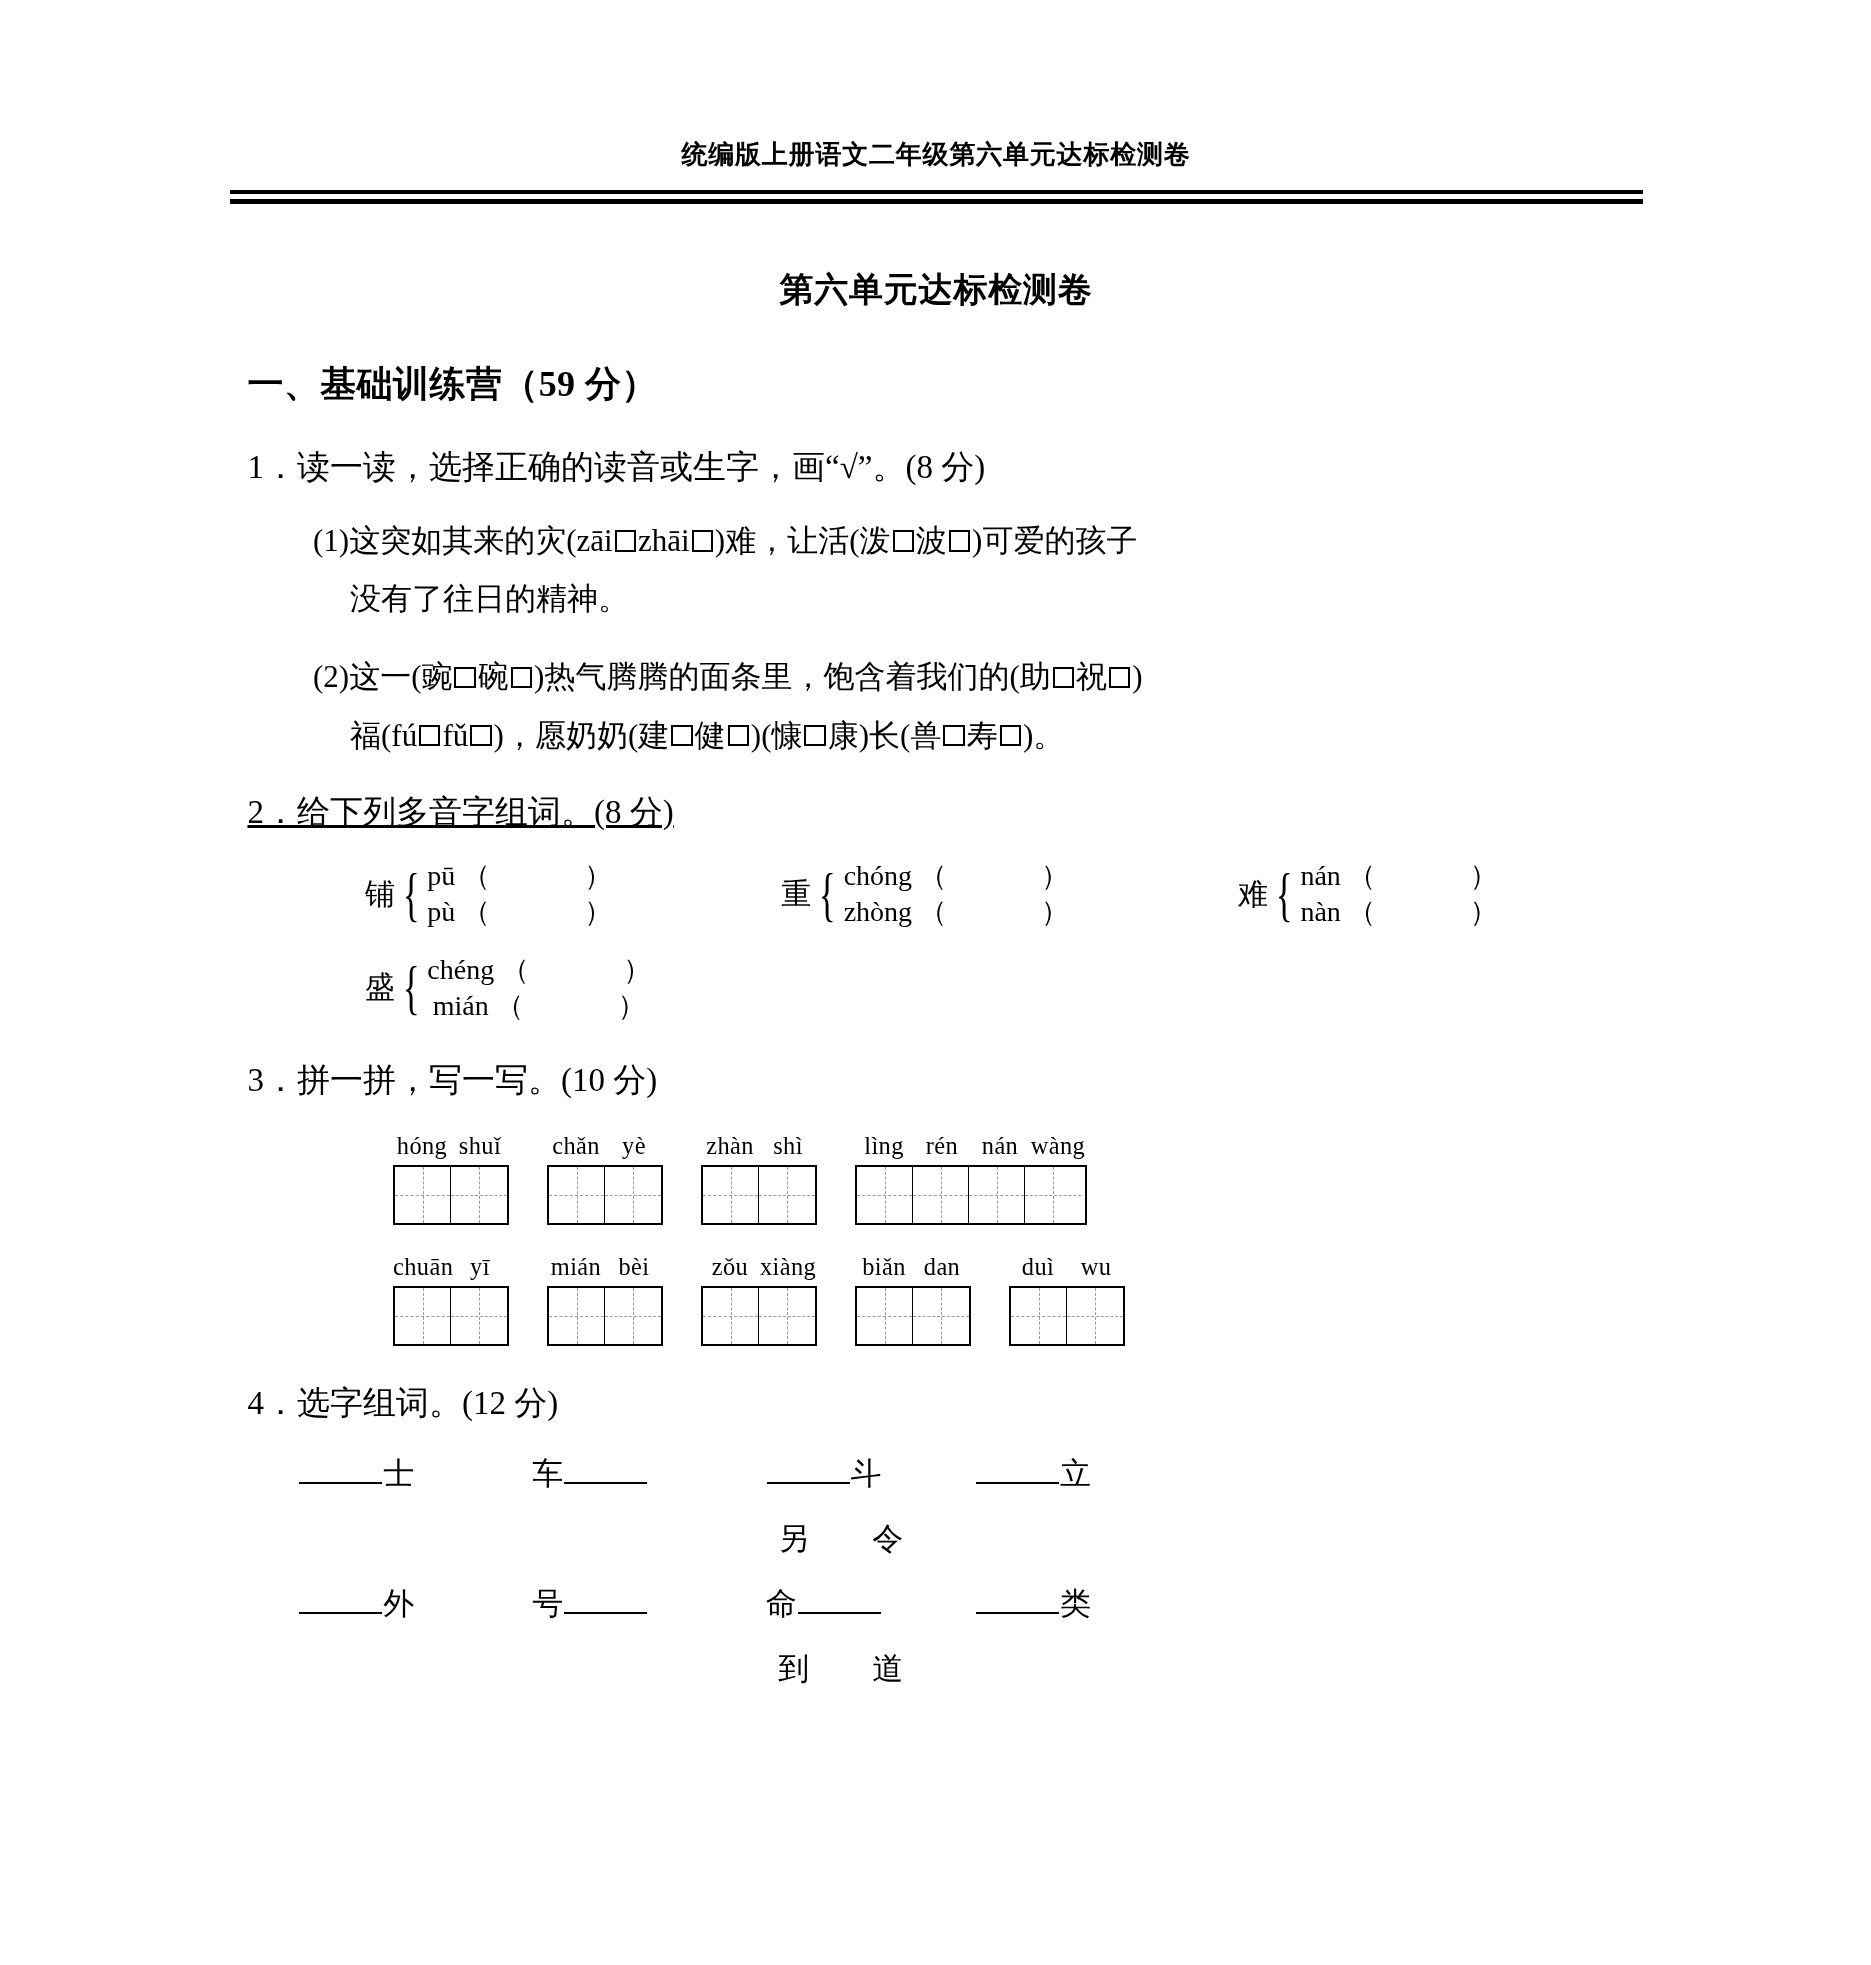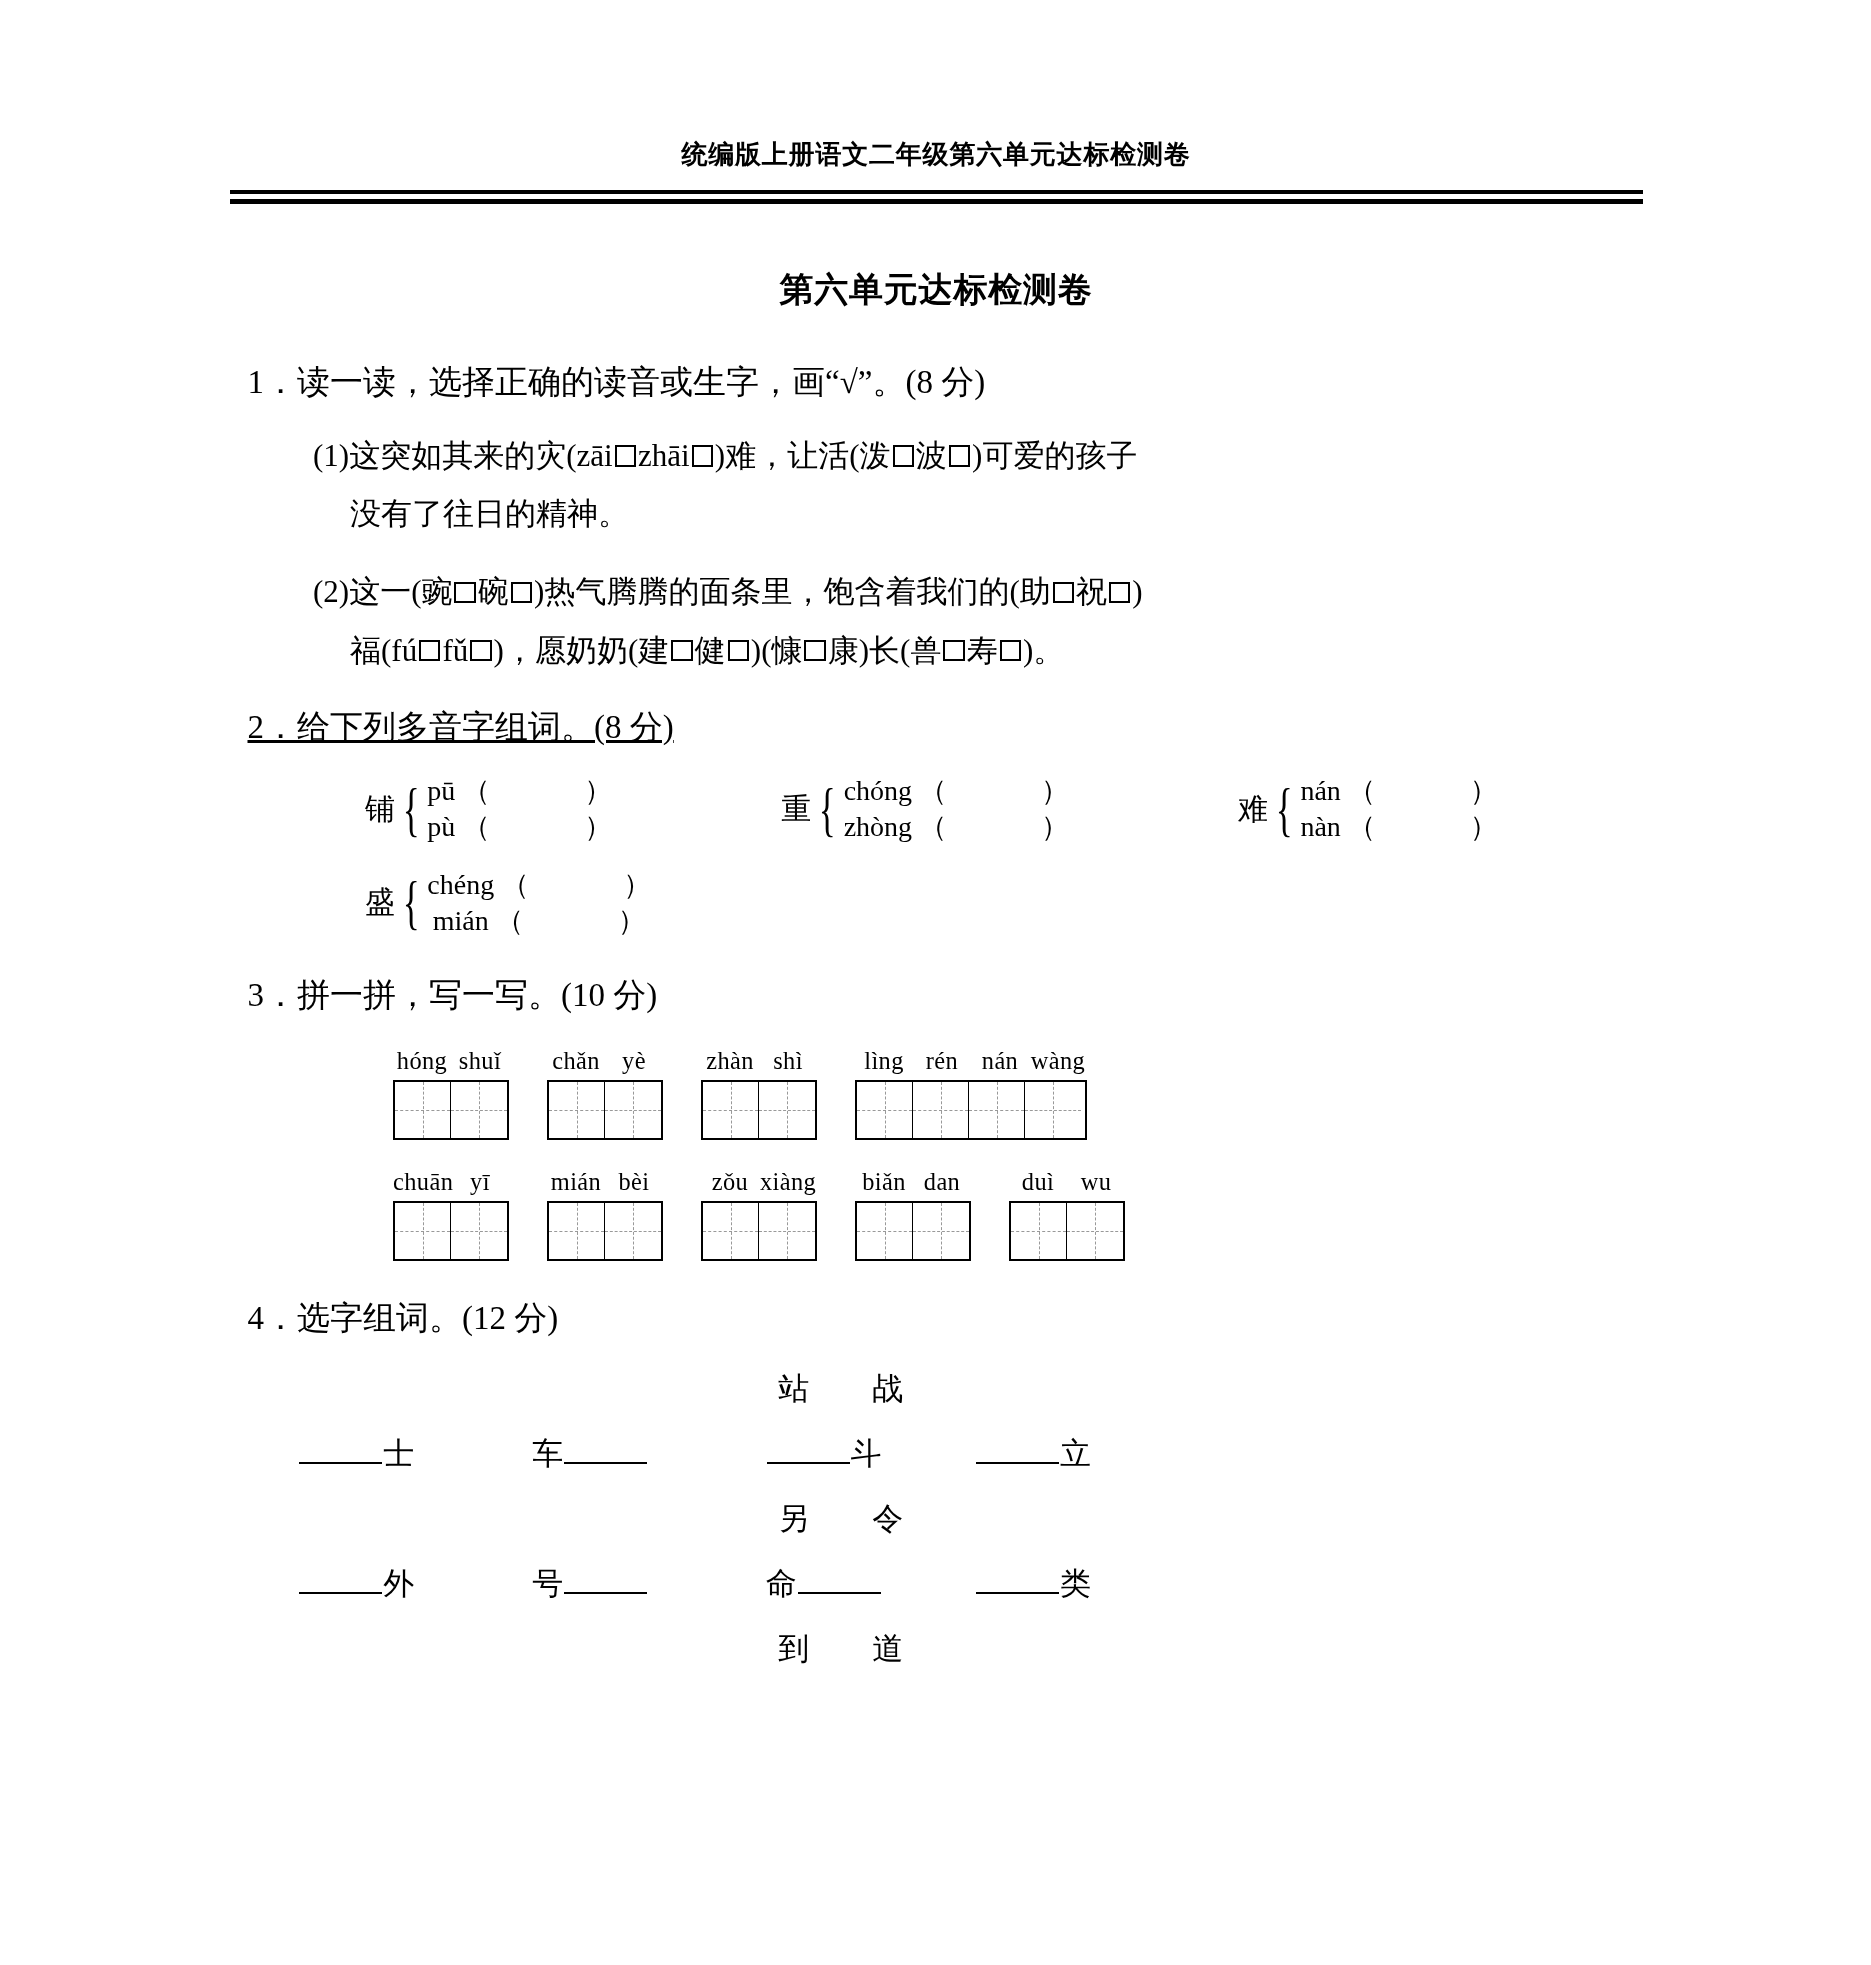--- a/index.html
+++ b/index.html
@@ -235,20 +235,21 @@
 
   <div class="double-rule">
     <div class="r1"></div>
     <div class="r2"></div>
   </div>
 
   <div class="paper-title">第六单元达标检测卷</div>
 
   <div class="content">
 
+    <div class="section-head">一、基础训练营（59 分）</div>
 
     <div class="q-head">1．读一读，选择正确的读音或生字，画“√”。(8 分)</div>
     <div class="q-sub indent">(1)这突如其来的灾(zāi<span class="box-sq"></span>zhāi<span class="box-sq"></span>)难，让活(泼<span class="box-sq"></span>波<span class="box-sq"></span>)可爱的孩子</div>
     <div class="q-sub indent gap-after" style="padding-left:75px;">没有了往日的精神。</div>
     <div class="q-sub indent">(2)这一(豌<span class="box-sq"></span>碗<span class="box-sq"></span>)热气腾腾的面条里，饱含着我们的(助<span class="box-sq"></span>祝<span class="box-sq"></span>)</div>
     <div class="q-sub indent gap-after" style="padding-left:75px;">福(fú<span class="box-sq"></span>fǔ<span class="box-sq"></span>)，愿奶奶(建<span class="box-sq"></span>健<span class="box-sq"></span>)(慷<span class="box-sq"></span>康)长(兽<span class="box-sq"></span>寿<span class="box-sq"></span>)。</div>
 
     <div class="q-head" style="margin-top:27.5px;text-decoration:underline;">2．给下列多音字组词。(8 分)</div>
 
     <div class="mp-wrap">
@@ -411,24 +412,20 @@
           </div>
         </div>
       </div>
 
     </div>
 
     <div class="q-head" style="margin-top:35px;">4．选字组词。(12 分)</div>
 
     <div class="choose-block">
 
-      <div class="choose-chars">
-        <span>站</span>
-        <span>战</span>
-      </div>
 
       <div class="choose-line">
         <span class="ch-slot widest"><span class="blank"></span><span>士</span></span>
         <span class="ch-slot widest"><span>车</span><span class="blank"></span></span>
         <span class="ch-slot wide"><span class="blank"></span><span>斗</span></span>
         <span class="ch-slot"><span class="blank"></span><span>立</span></span>
       </div>
 
       <div class="choose-chars">
         <span>另</span>

